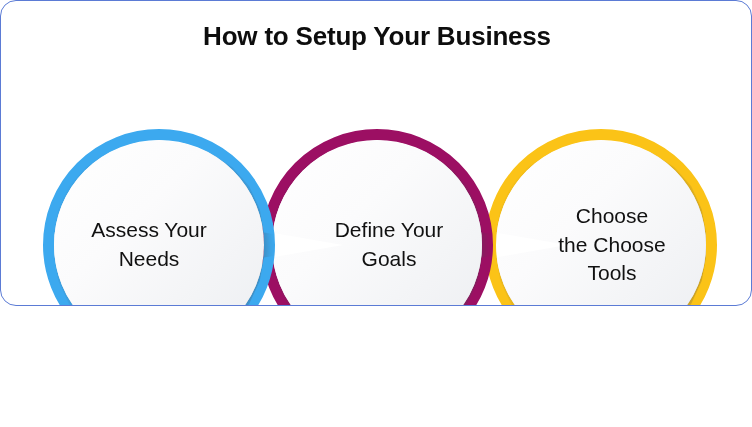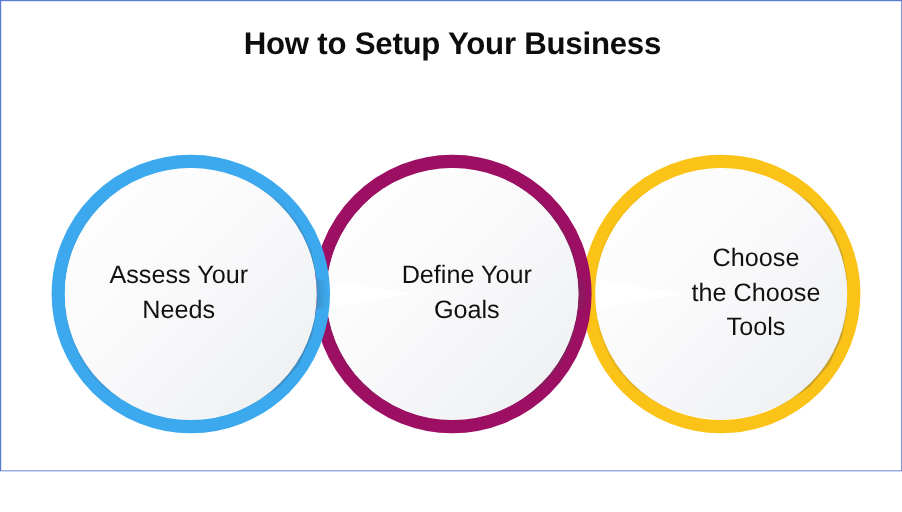--- a/index.html
+++ b/index.html
@@ -7,25 +7,25 @@
     padding: 0;
     background: #ffffff;
   }
   body {
     font-family: "Liberation Sans", sans-serif;
   }
 
   #infographic {
     position: relative;
     width: 752px;
-    height: 393px;
+    height: 306px;
     box-sizing: border-box;
     background: #ffffff;
     border: 1.5px solid #5b7bd5;
-    border-radius: 0;
+    border-radius: 16px;
     overflow: hidden;
   }
 
   
   .title-block {
     position: absolute;
     left: 0;
     top: 18px;
     width: 752px;
     text-align: center;
@@ -117,21 +117,21 @@
     justify-content: center;
     text-align: center;
     font-size: 21px;
     line-height: 1.36;
     color: #111111;
     z-index: 5;
     pointer-events: none;
   }
   .step-1 .step-label { left: 6px;  width: 200px; }
   .step-2 .step-label { left: 30px; width: 196px; }
-  .step-3 .step-label { left: 54px; width: 182px; }
+  .step-3 .step-label { left: 36px; width: 182px; }
   .step-label span { display: block; }
 </style>
 </head>
 <body>
 
 <div id="infographic">
 
   <div class="title-block">
     <span class="title-line">How to Setup Your Business</span>
   </div>

